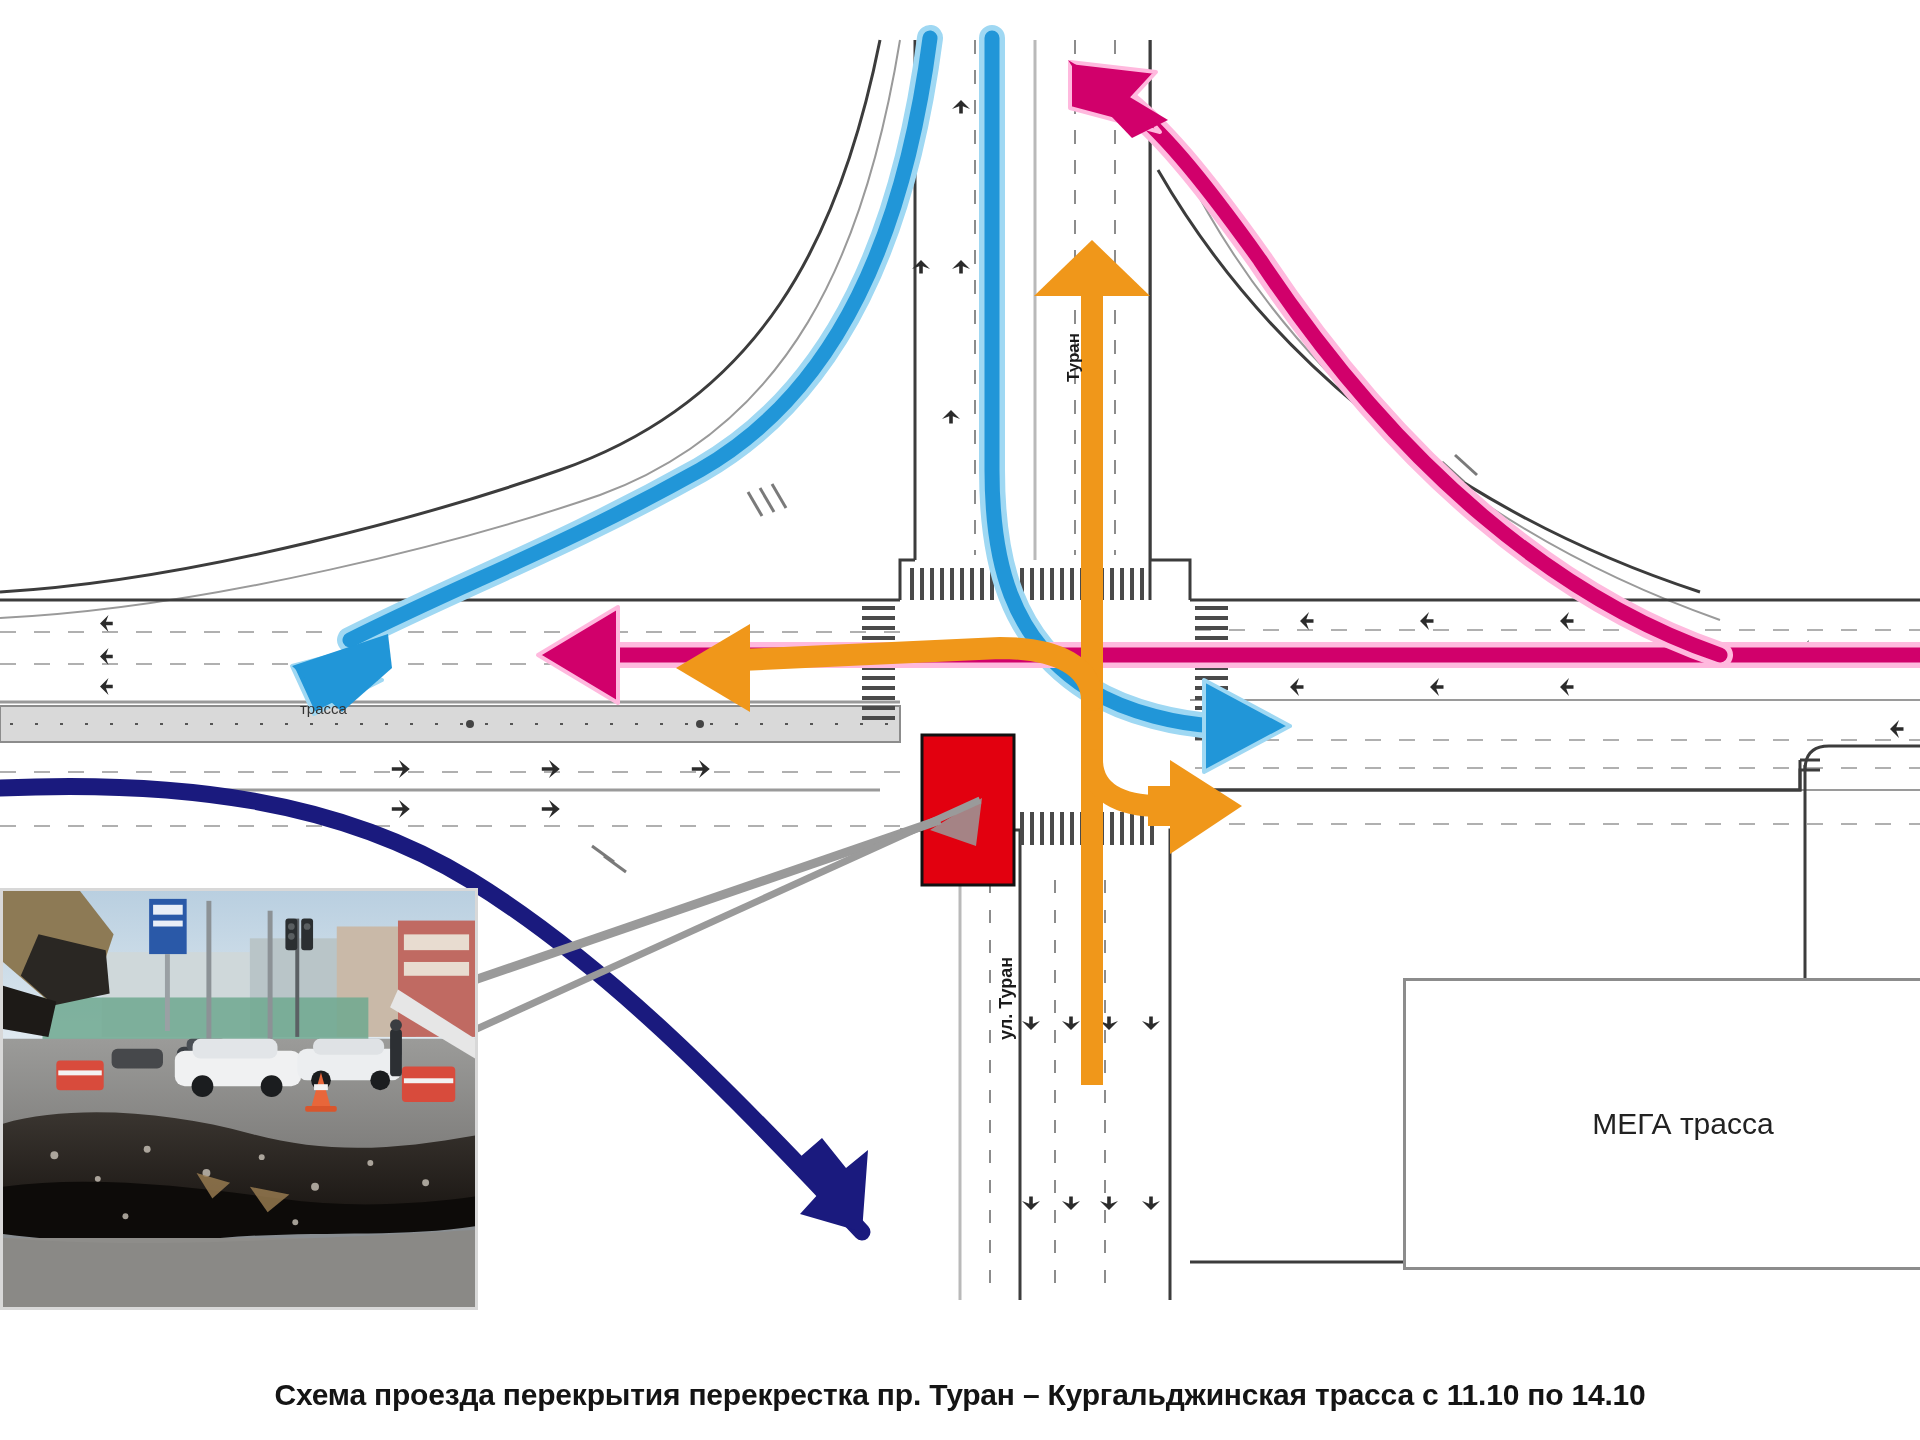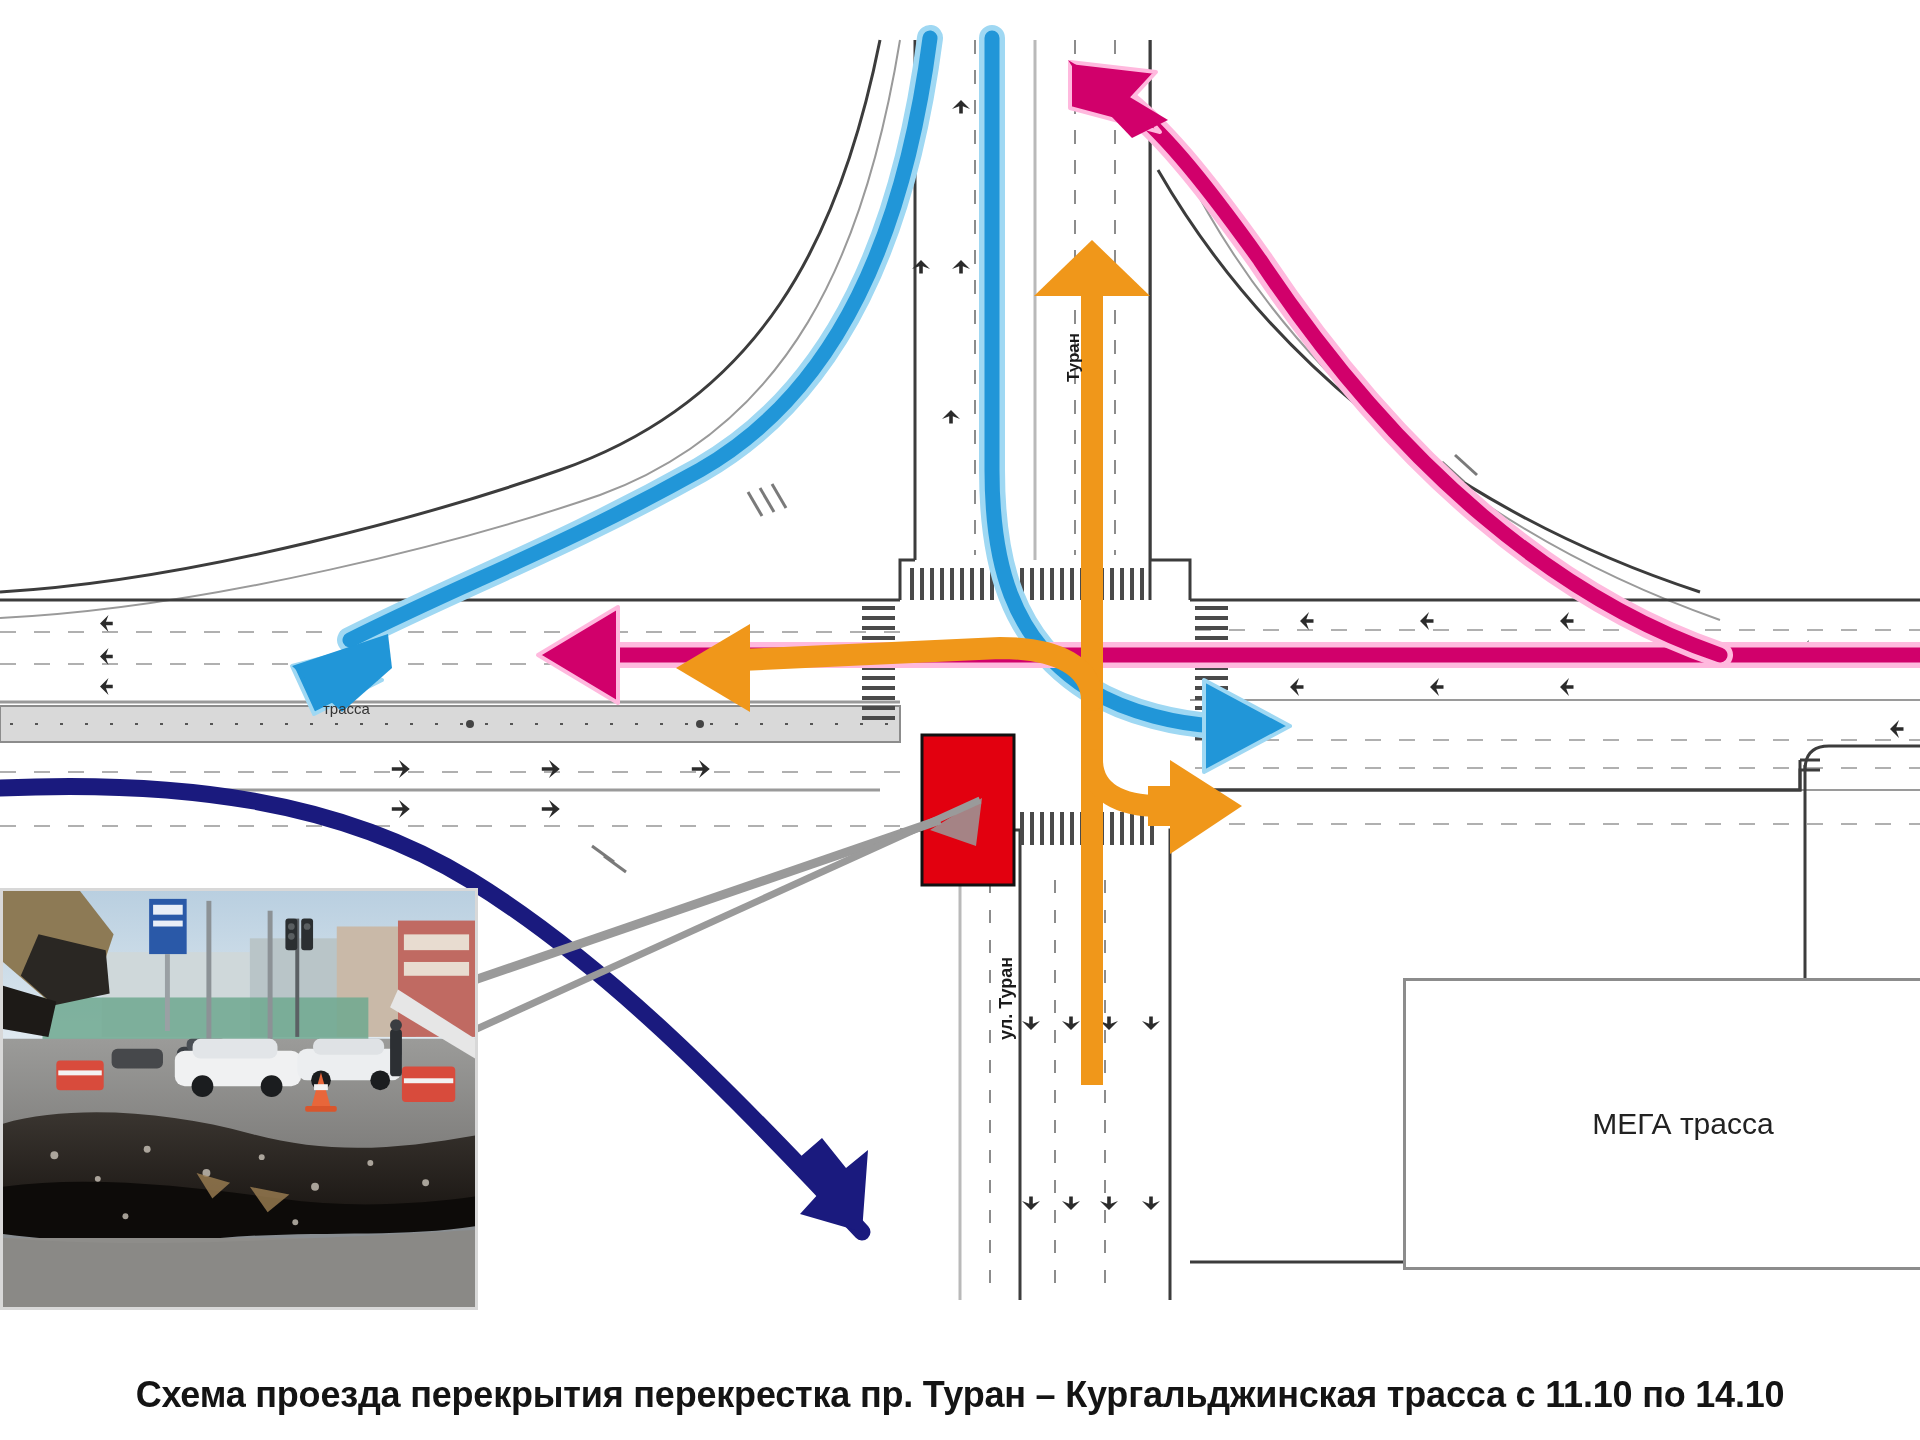--- a/index.html
+++ b/index.html
@@ -10,36 +10,36 @@
   svg#scheme{position:absolute;left:0;top:0;width:1920px;height:1360px;display:block;}
 
   
   #photo-inset{position:absolute;left:0px;top:888px;width:478px;height:422px;
     border:3px solid #d8d8d8;box-sizing:border-box;overflow:hidden;background:#8a8f93;}
   #photo-inset .ph{position:absolute;left:0;top:0;width:100%;height:100%;}
 
   
   #caption{position:absolute;left:0;top:1364px;width:1920px;height:62px;
     display:flex;align-items:center;justify-content:center;}
-  #caption .txt{font-size:36px;font-weight:bold;color:#141414;letter-spacing:-0.2px;
+  #caption .txt{font-size:30px;font-weight:bold;color:#141414;letter-spacing:-0.2px;
     white-space:nowrap;font-family:"Liberation Sans", sans-serif;}
 
   
   #mega-box{position:absolute;left:1403px;top:978px;width:560px;height:292px;
     border:3px solid #8c8c8c;box-sizing:border-box;background:#ffffff;
     display:flex;align-items:center;justify-content:center;}
   #mega-box .lbl{font-size:30px;color:#222;font-family:"Liberation Sans", sans-serif;}
 
   
   .vlabel{position:absolute;transform-origin:left top;color:#1a1a1a;
     font-family:"Liberation Sans", sans-serif;font-weight:600;white-space:nowrap;}
   #label-turan-top{left:1064px;top:382px;transform:rotate(-90deg);font-size:17px;}
   #label-ul-turan{left:996px;top:1040px;transform:rotate(-90deg);font-size:18px;}
   #label-median{position:absolute;left:300px;top:700px;font-size:15px;color:#333;
-    font-family:"Liberation Sans", sans-serif;white-space:nowrap;margin-left:23px;}
+    font-family:"Liberation Sans", sans-serif;white-space:nowrap;}
 </style>
 </head>
 <body>
 
 <div id="page">
 
   <div id="diagram">
     <svg id="scheme" viewBox="0 0 1920 1360">
       <defs>
 

